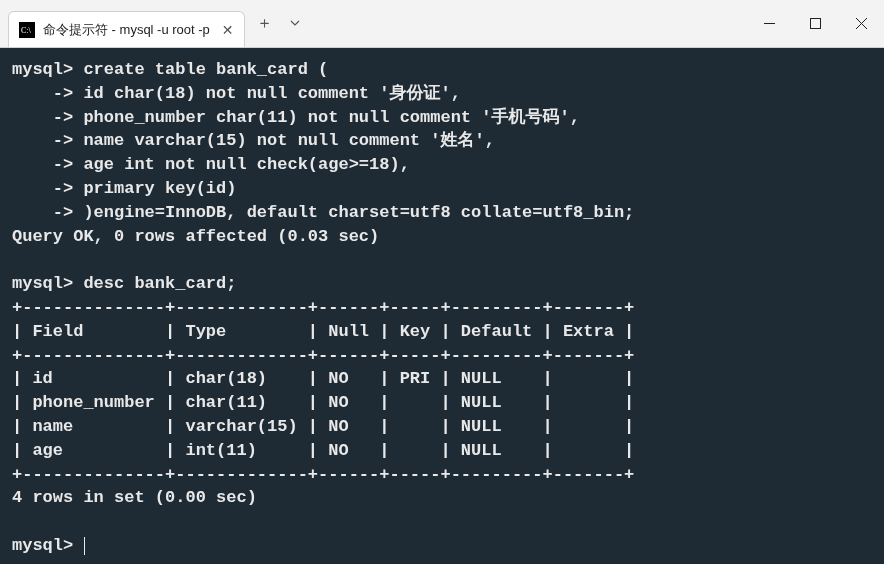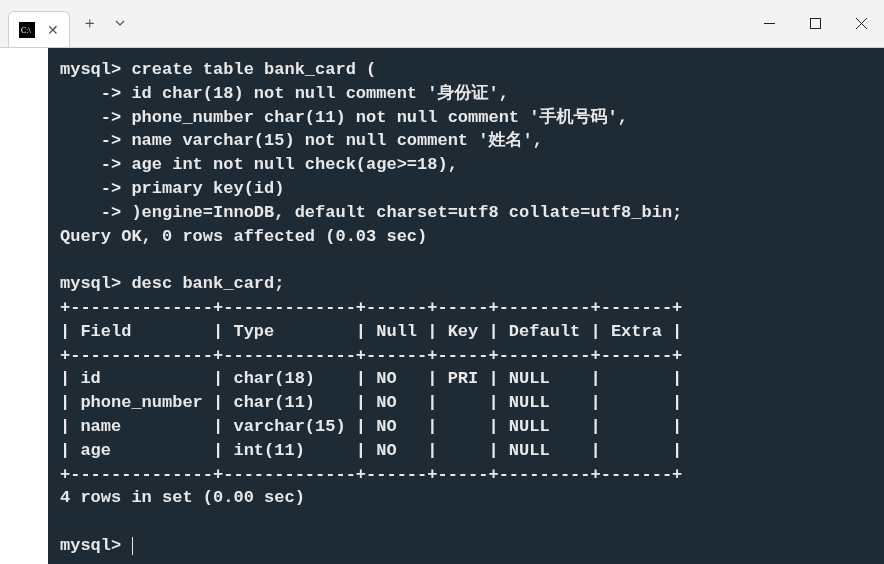--- a/index.html
+++ b/index.html
@@ -85,21 +85,20 @@
       flex: 1;
       background: #1e2a34;
       color: #e8e8e8;
       font-family: Consolas, "Courier New", monospace;
       font-size: 17px;
       line-height: 1.4;
       padding: 10px 12px;
       white-space: pre;
       overflow: hidden;
       font-weight: bold;
-      margin-left: 48px;
     }
     .cursor {
       display: inline-block;
       width: 1px;
       height: 18px;
       background: #e8e8e8;
       vertical-align: text-bottom;
       margin-left: 1px;
     }
   </style>
@@ -108,20 +107,21 @@
 
 <div class="titlebar">
   <div style="display:flex; align-items:flex-end; height:100%;">
     <div class="tabs-area">
       <div class="tab">
         <span class="icon-box">
           <svg viewBox="0 0 12 12">
               <text x="0" y="9" font-size="8" fill="#fff" font-family="Consolas">C:\</text>
             </svg>
         </span>
+        <span>命令提示符 - mysql  -u root -p</span>
         <span class="close">✕</span>
       </div>
     </div>
     <div class="tab-actions">
       <span>＋</span>
       <span>
         <svg width="12" height="12" viewBox="0 0 12 12">
             <path d="M2 4 L6 8 L10 4" stroke="#555" stroke-width="1.2" fill="none"></path>
           </svg>
       </span>

